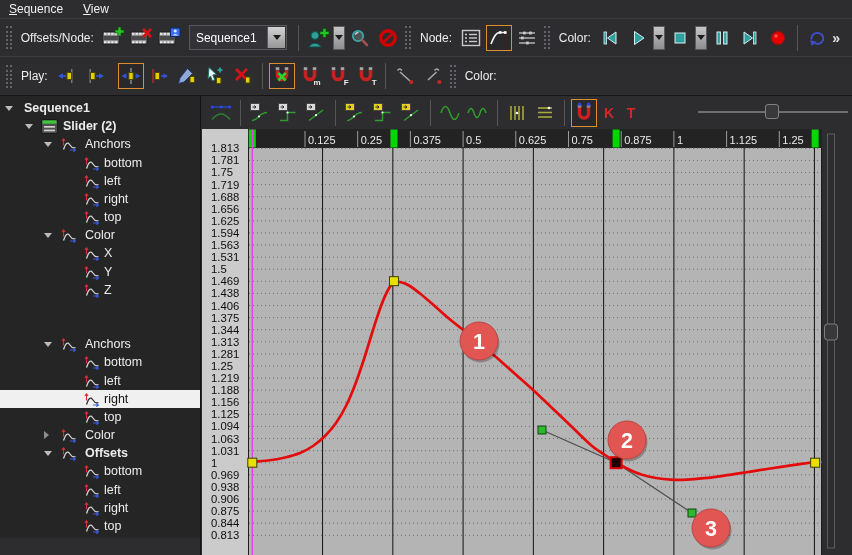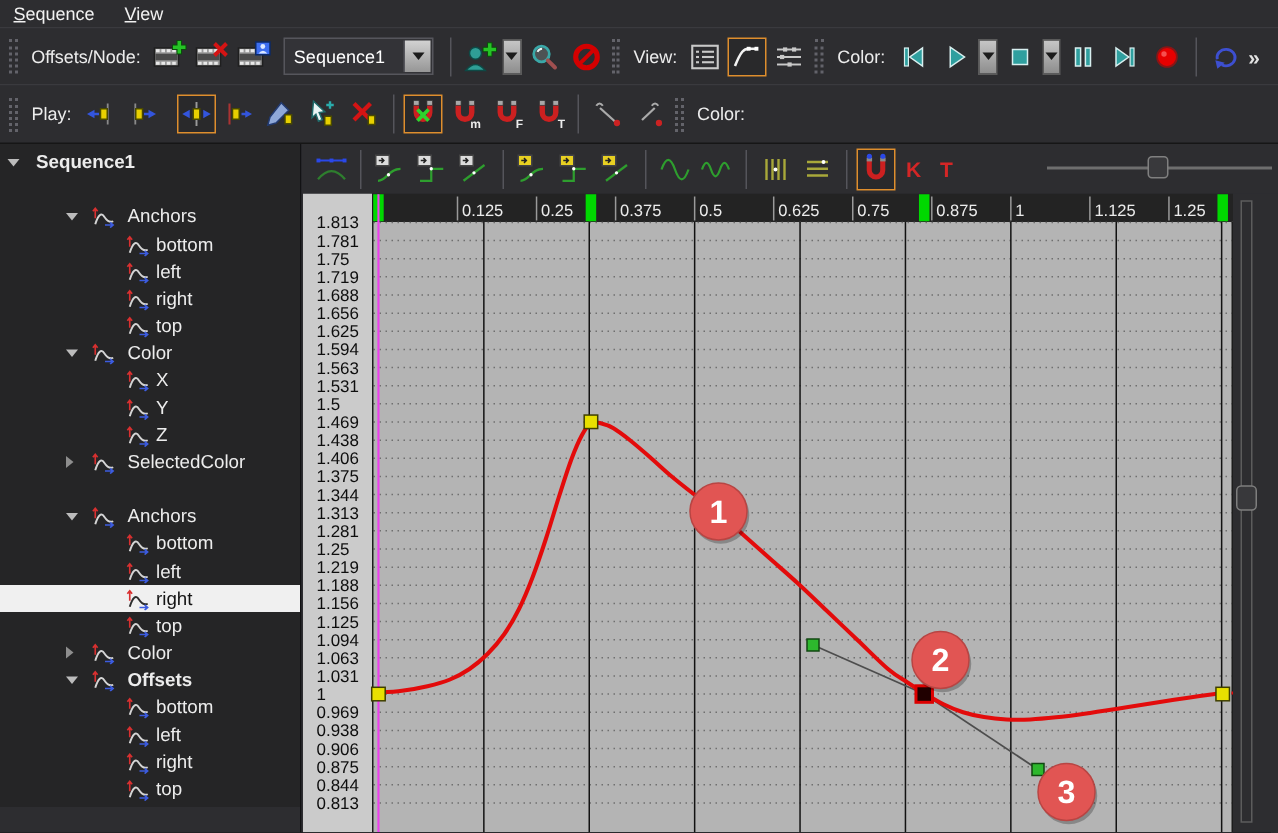--- a/index.html
+++ b/index.html
@@ -161,21 +161,21 @@
       </button>
     <button class="tbtn">
         <span class="icon">
           <svg width="24" height="24" viewBox="0 0 24 24">
             <circle cx="12" cy="12" r="7.2" fill="none" stroke="#d40000" stroke-width="3.4"></circle>
             <rect x="5" y="10.7" width="14" height="2.6" fill="#d40000" transform="rotate(-45 12 12)"></rect>
           </svg>
         </span>
       </button>
     <div class="grip"></div>
-    <span class="tlabel">View:</span>
+    <span class="tlabel">Node:</span>
     <button class="tbtn">
         <span class="icon">
           <svg width="24" height="24" viewBox="0 0 24 24">
             <rect x="3.5" y="4.5" width="17" height="15" fill="none" stroke="#c9c9c9" stroke-width="1.4"></rect>
             <line x1="6" y1="8.5" x2="8" y2="8.5" stroke="#c9c9c9" stroke-width="1.4"></line>
             <line x1="10" y1="8.5" x2="18" y2="8.5" stroke="#c9c9c9" stroke-width="1.4"></line>
             <line x1="6" y1="12" x2="8" y2="12" stroke="#c9c9c9" stroke-width="1.4"></line>
             <line x1="10" y1="12" x2="18" y2="12" stroke="#c9c9c9" stroke-width="1.4"></line>
             <line x1="6" y1="15.5" x2="8" y2="15.5" stroke="#c9c9c9" stroke-width="1.4"></line>
             <line x1="10" y1="15.5" x2="18" y2="15.5" stroke="#c9c9c9" stroke-width="1.4"></line>
@@ -404,20 +404,30 @@
       </button>
     <div class="grip"></div>
     <span class="tlabel">Color:</span>
   </div>
 
   <div id="treepanel">
       <div class="trow" style="top: 3px;">
         <span class="texp exp-open" style="left: 5px;"></span>
         <span class="lbl b" style="left: 24px;">Sequence1</span>
       </div>
+      <div class="trow" style="top: 21px;">
+        <span class="texp exp-open" style="left: 25px;"></span>
+        <span class="ticon" style="left: 41px;"><svg width="17" height="15" viewBox="0 0 17 15">
+            <rect x="0.5" y="0.5" width="16" height="14" rx="1.5" fill="#4f4f4f" stroke="#191919"></rect>
+            <rect x="1.5" y="1.5" width="14" height="3.2" fill="#39c839"></rect>
+            <rect x="3" y="7" width="11" height="1.7" fill="#cfcfcf"></rect>
+            <rect x="3" y="10.6" width="11" height="1.7" fill="#cfcfcf"></rect>
+          </svg></span>
+        <span class="lbl b" style="left: 63px;">Slider (2)</span>
+      </div>
       <div class="trow" style="top: 39px;">
         <span class="texp exp-open" style="left: 44px;"></span>
         <span class="ticon" style="left: 61px;"><svg width="16" height="15" viewBox="0 0 16 15">
             <path d="M2.5 12.5 Q5.5 3 8.5 7.5 T14.5 10.5" fill="none" stroke="#d4d4d4" stroke-width="1.3"></path>
             <path d="M2.5 8.5 V2 M0.9 3.8 L2.5 1.9 L4.1 3.8" fill="none" stroke="#d83030" stroke-width="1.1"></path>
             <path d="M9 13 h5.2 M12.4 11.3 L14.4 13 l-2 1.7" fill="none" stroke="#3c5ce0" stroke-width="1.1"></path>
           </svg></span>
         <span class="lbl" style="left: 85px;">Anchors</span>
       </div>
       <div class="trow" style="top: 58px;">
@@ -477,29 +487,20 @@
           </svg></span>
         <span class="lbl" style="left: 104px;">Y</span>
       </div>
       <div class="trow" style="top: 185px;">
         <span class="ticon" style="left: 84px;"><svg width="16" height="15" viewBox="0 0 16 15">
             <path d="M2.5 12.5 Q5.5 3 8.5 7.5 T14.5 10.5" fill="none" stroke="#d4d4d4" stroke-width="1.3"></path>
             <path d="M2.5 8.5 V2 M0.9 3.8 L2.5 1.9 L4.1 3.8" fill="none" stroke="#d83030" stroke-width="1.1"></path>
             <path d="M9 13 h5.2 M12.4 11.3 L14.4 13 l-2 1.7" fill="none" stroke="#3c5ce0" stroke-width="1.1"></path>
           </svg></span>
         <span class="lbl" style="left: 104px;">Z</span>
-      </div>
-      <div class="trow" style="top: 203px;">
-        <span class="texp exp-closed" style="left: 44px;"></span>
-        <span class="ticon" style="left: 61px;"><svg width="16" height="15" viewBox="0 0 16 15">
-            <path d="M2.5 12.5 Q5.5 3 8.5 7.5 T14.5 10.5" fill="none" stroke="#d4d4d4" stroke-width="1.3"></path>
-            <path d="M2.5 8.5 V2 M0.9 3.8 L2.5 1.9 L4.1 3.8" fill="none" stroke="#d83030" stroke-width="1.1"></path>
-            <path d="M9 13 h5.2 M12.4 11.3 L14.4 13 l-2 1.7" fill="none" stroke="#3c5ce0" stroke-width="1.1"></path>
-          </svg></span>
-        <span class="lbl" style="left: 85px;">SelectedColor</span>
       </div>
       <div class="trow" style="top: 239px;">
         <span class="texp exp-open" style="left: 44px;"></span>
         <span class="ticon" style="left: 61px;"><svg width="16" height="15" viewBox="0 0 16 15">
             <path d="M2.5 12.5 Q5.5 3 8.5 7.5 T14.5 10.5" fill="none" stroke="#d4d4d4" stroke-width="1.3"></path>
             <path d="M2.5 8.5 V2 M0.9 3.8 L2.5 1.9 L4.1 3.8" fill="none" stroke="#d83030" stroke-width="1.1"></path>
             <path d="M9 13 h5.2 M12.4 11.3 L14.4 13 l-2 1.7" fill="none" stroke="#3c5ce0" stroke-width="1.1"></path>
           </svg></span>
         <span class="lbl" style="left: 85px;">Anchors</span>
       </div>

